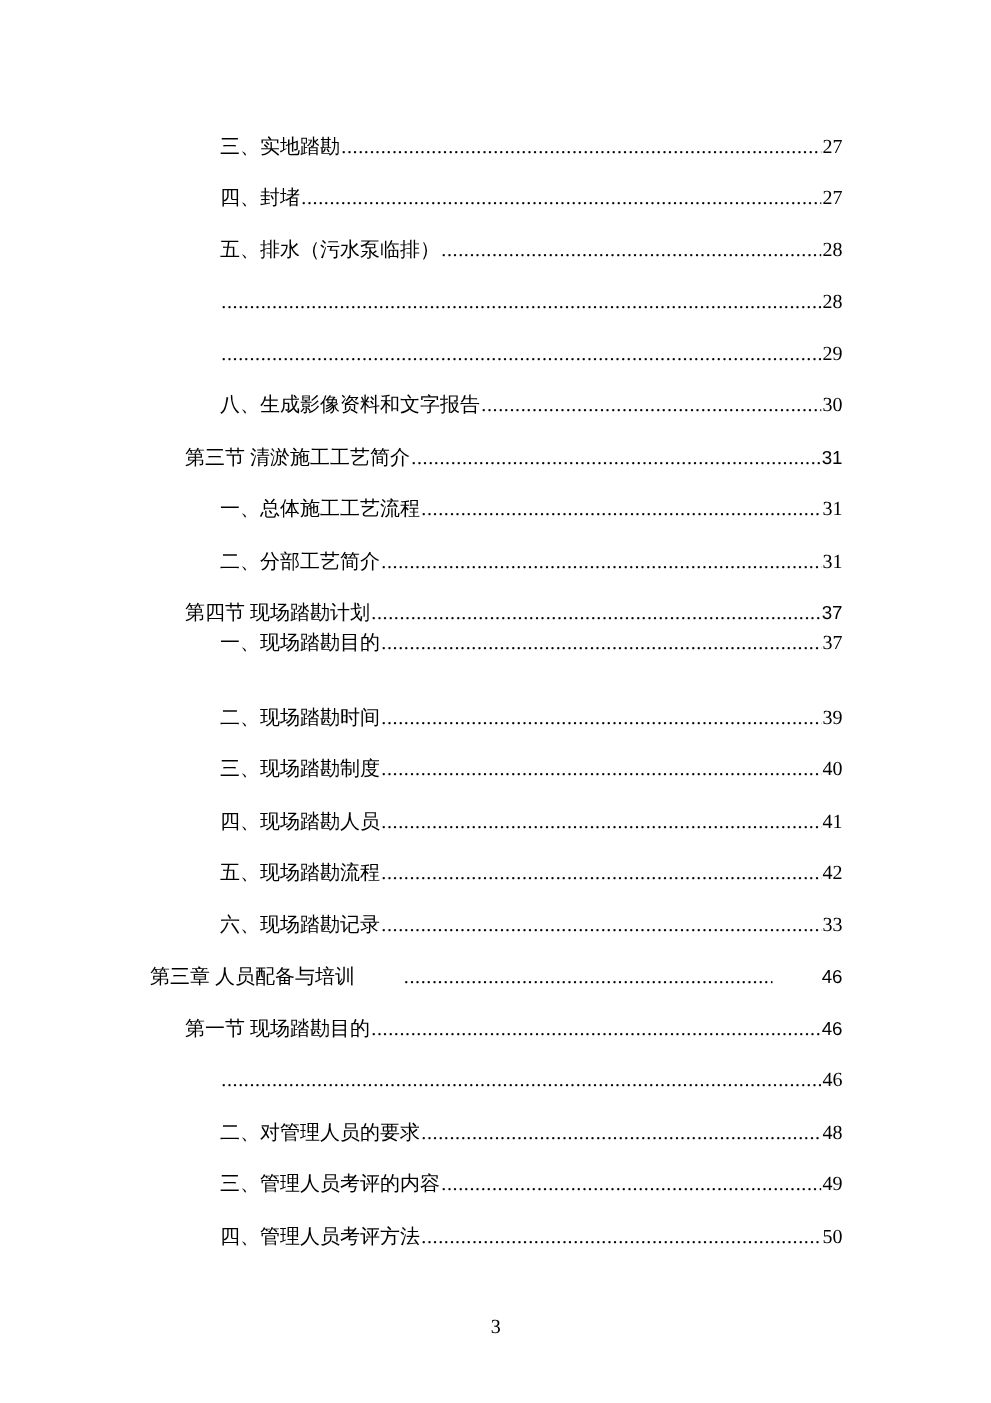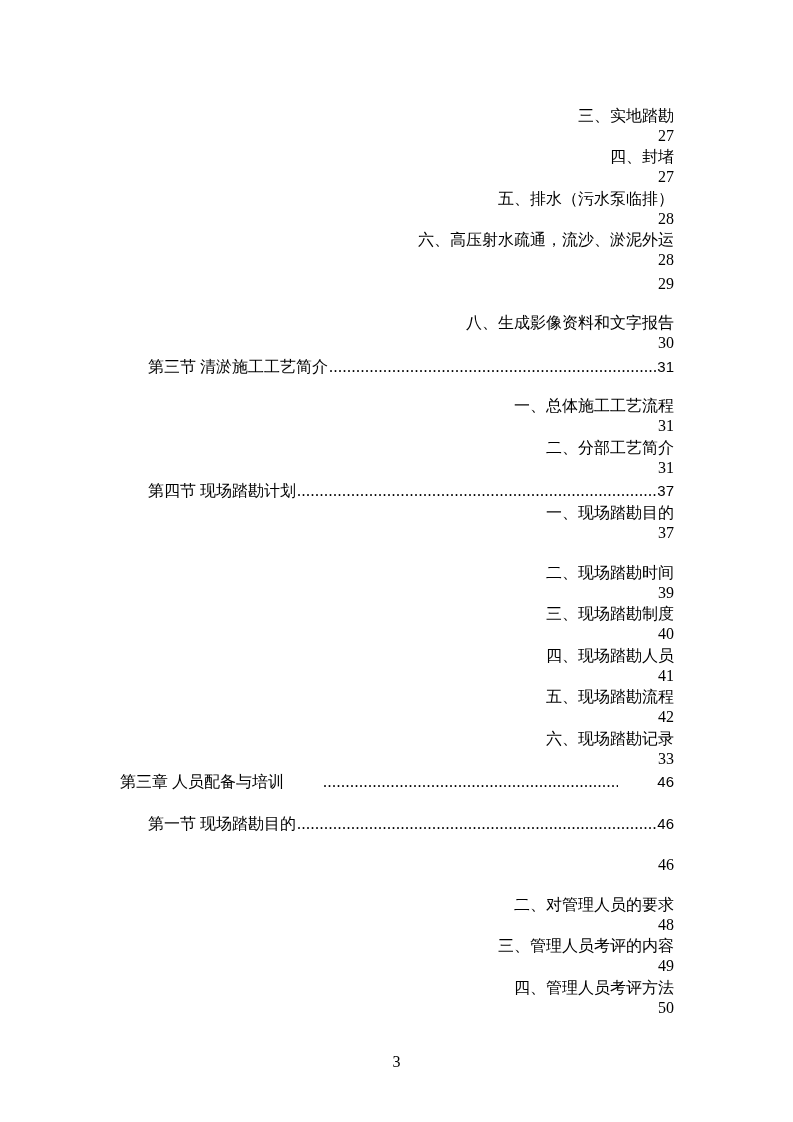--- a/index.html
+++ b/index.html
@@ -7,21 +7,21 @@
            font-family: "Liberation Serif", "DejaVu Serif", serif; color: #000; }
     .toc { position: absolute; left: 0; top: 0; width: 793px; }
     .entry { position: absolute; right: 119px; height: 22px; display: flex; align-items: flex-end;
              font-size: 16px; line-height: 20px; white-space: nowrap; }
     .entry .title { flex: 0 0 auto; }
     .entry .leader { flex: 1 1 auto; overflow: hidden; margin: 0 1px; letter-spacing: 0.5px; }
     .entry .leader::before { content: "................................................................................................................................................................................................................................................"; }
     .entry .page { flex: 0 0 auto; font-family: Liberation Serif, serif; }
     .lvl1 { left: 120px; gap: 38px; }
     .lvl2 { left: 148px; }
-    .lvl3 { left: 176px; flex-direction: column; }
+    .lvl3 { left: 176px; }
     .lvl2 .page, .lvl1 .page { font-family: "Liberation Sans", "DejaVu Sans", sans-serif; font-size: 15px; }
     .footer { position: absolute; top: 1053px; left: 0; width: 793px; text-align: center; font-size: 16px; }
   </style>
 </head>
 <body>
 
 <div class="toc">
   <div class="entry lvl3" style="top:106px">
       <span class="title">三、实地踏勘</span>
       <span class="leader"></span>
@@ -31,21 +31,20 @@
       <span class="title">四、封堵</span>
       <span class="leader"></span>
       <span class="page">27</span>
     </div>
   <div class="entry lvl3" style="top:189px">
       <span class="title">五、排水（污水泵临排）</span>
       <span class="leader"></span>
       <span class="page">28</span>
     </div>
   <div class="entry lvl3" style="top:230px">
-      <span class="title">六、高压射水疏通，流沙、淤泥外运</span>
       <span class="leader"></span>
       <span class="page">28</span>
     </div>
   <div class="entry lvl3" style="top:272px">
       <span class="leader"></span>
       <span class="page">29</span>
     </div>
   <div class="entry lvl3" style="top:313px">
       <span class="title">八、生成影像资料和文字报告</span>
       <span class="leader"></span>

